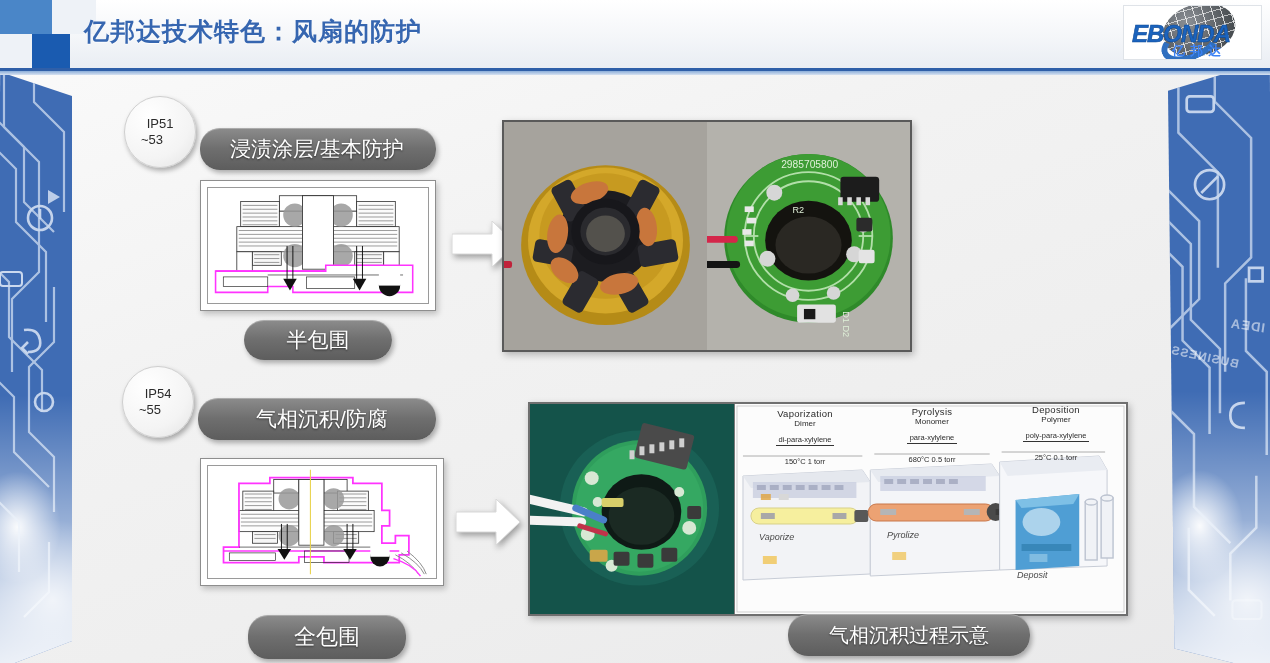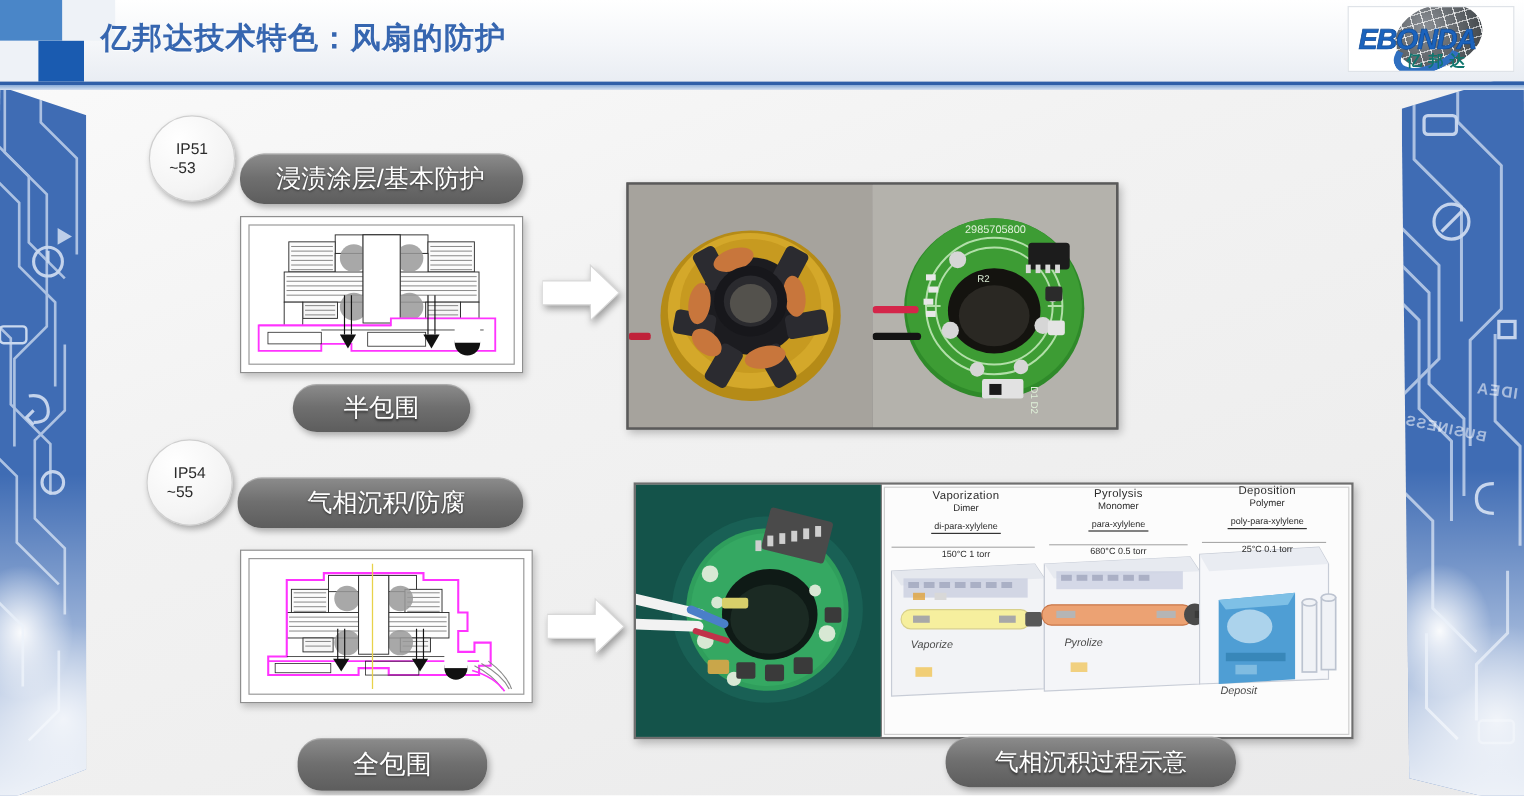--- a/index.html
+++ b/index.html
@@ -89,21 +89,21 @@
     border-radius:50%; transform: rotate(-22deg);
   }
   #logo-en {
     position:absolute; left:8px; top:14px;
     font-size:24px; font-weight:bold; font-style:italic;
     color:#1b63bd; letter-spacing:-1px;
     -webkit-text-stroke:.6px #0e4a97;
   }
   #logo-cn {
     position:absolute; left:48px; top:36px;
-    font-size:13px; font-weight:bold; color:#0f766e; letter-spacing:5px;
+    font-size:13px; font-weight:bold; color:#3b82f6; letter-spacing:5px;
   }
 
   
   .ip-badge {
     position:absolute; width:72px; height:72px; border-radius:50%;
     background: radial-gradient(circle at 34% 28%, #ffffff, #f4f4f4 62%, #e2e2e2);
     border:1px solid #cfcfcf;
     box-shadow: 2px 3px 5px rgba(0,0,0,.3);
     color:#2b2b2b; font-size:13px; line-height:1.22;
     display:flex; flex-direction:column; align-items:center; justify-content:center;
@@ -135,25 +135,24 @@
     box-shadow: 2px 3px 6px rgba(0,0,0,.22);
     overflow:hidden;
   }
   #frame-draw-1 { left:200px; top:180px; width:236px; height:131px; }
   #frame-draw-2 { left:200px; top:458px; width:244px; height:128px; }
   .draw-inner { position:absolute; inset:6px; background:#fff; border:1px solid #9a9a9a; }
   .draw-svg { position:absolute; inset:0; width:100%; height:100%; }
 
   
   #photo-top {
-    position:absolute; left:522px; top:120px; width:410px; height:206px;
+    position:absolute; left:502px; top:120px; width:410px; height:232px;
     background:#6f6f6f; border:2px solid #5a5a5a;
     box-shadow: 2px 3px 7px rgba(0,0,0,.25);
     display:flex;
-    margin-top:32px;
   }
   .ph-cell { position:relative; flex:1; overflow:hidden; }
   #ph-stator { background: linear-gradient(#a8a59f,#9d9a94); }
   #ph-pcb    { background: linear-gradient(#bfbdb7,#a9a7a1); }
 
   #photo-bottom {
     position:absolute; left:528px; top:402px; width:600px; height:214px;
     border:2px solid #6f6f6f; background:#fff;
     box-shadow: 2px 3px 7px rgba(0,0,0,.25);
     display:flex;

